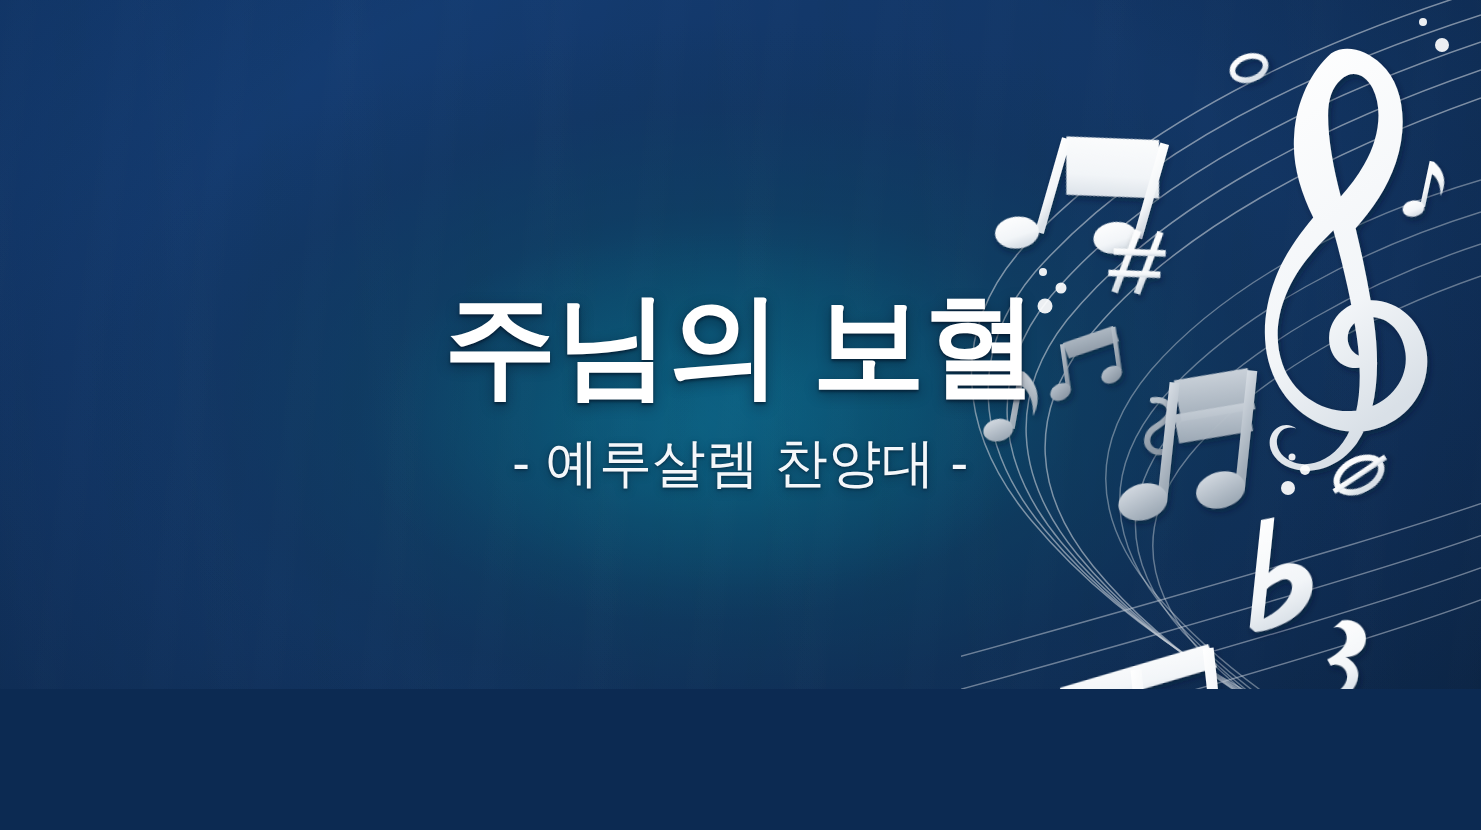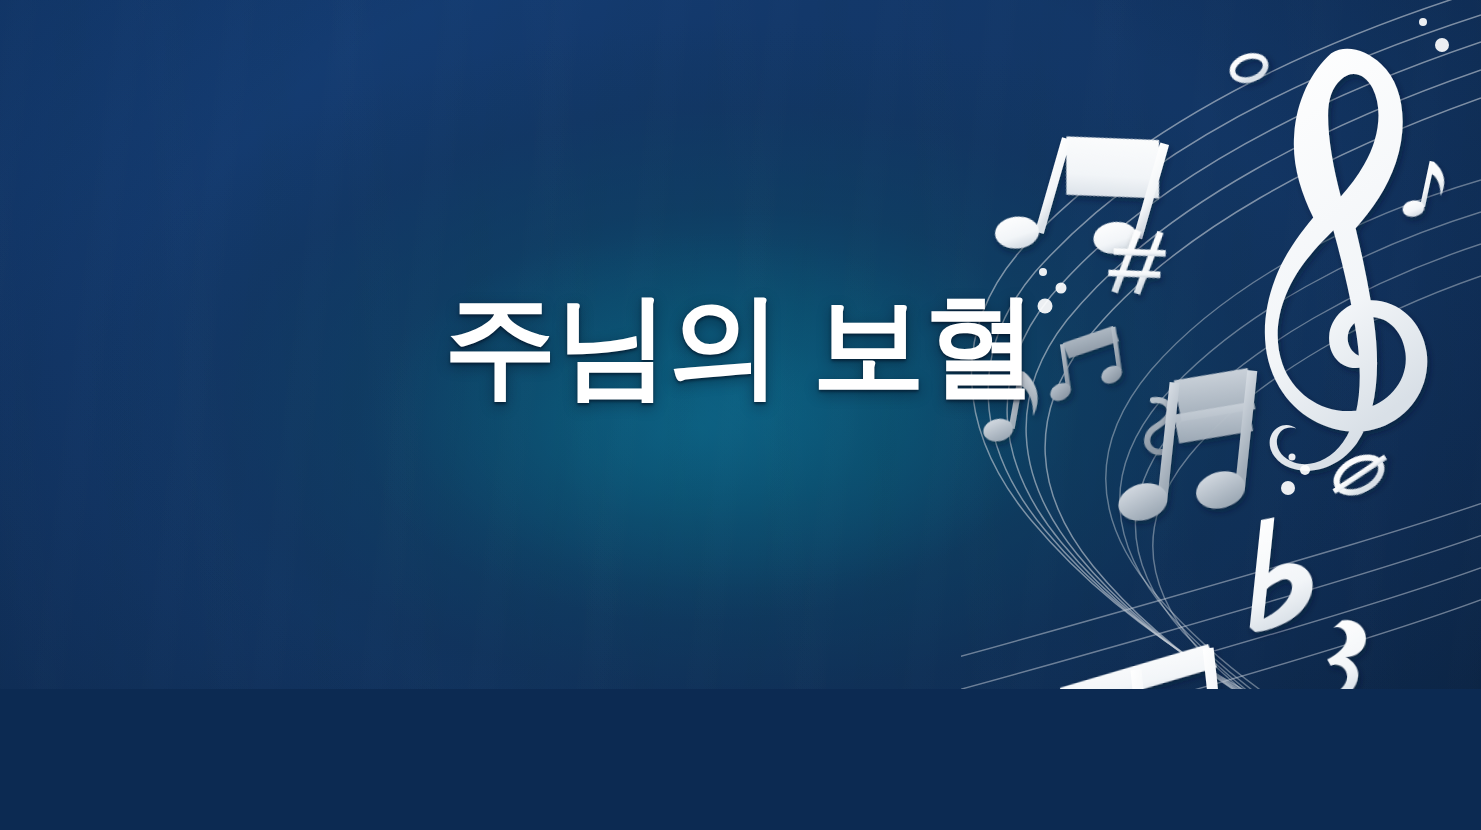--- a/index.html
+++ b/index.html
@@ -346,15 +346,16 @@
         <circle cx="481" cy="45" r="7" opacity="0.92"></circle>
         <circle cx="-72" cy="706" r="4" opacity="0.92"></circle>
         <circle cx="-94" cy="716" r="5.5" opacity="0.92"></circle>
         <circle cx="-62" cy="724" r="7" opacity="0.92"></circle>
       </g>
     </svg>
   </div>
 
   <div id="title-block">
     <span id="page-title">주님의 보혈</span>
+    <span id="page-subtitle">- 예루살렘 찬양대 -</span>
   </div>
 
 </div>
 
 </body></html>

